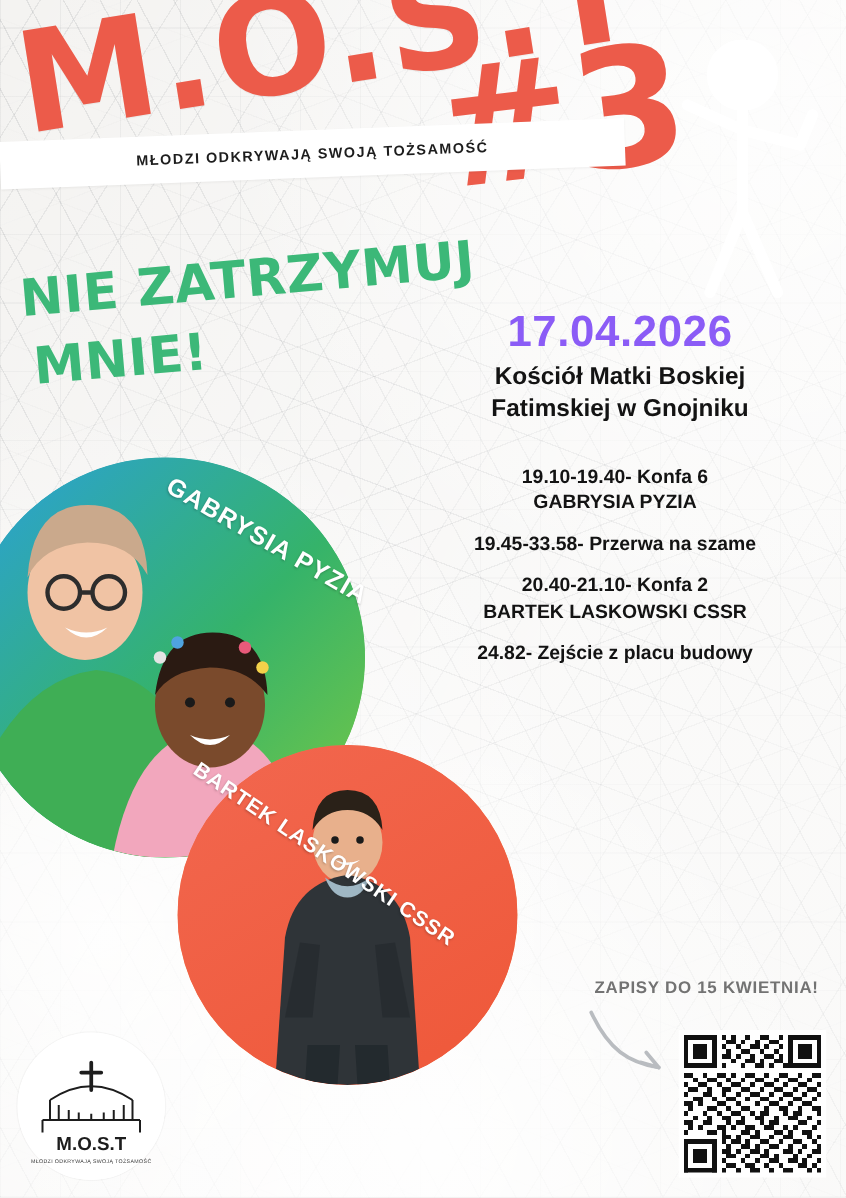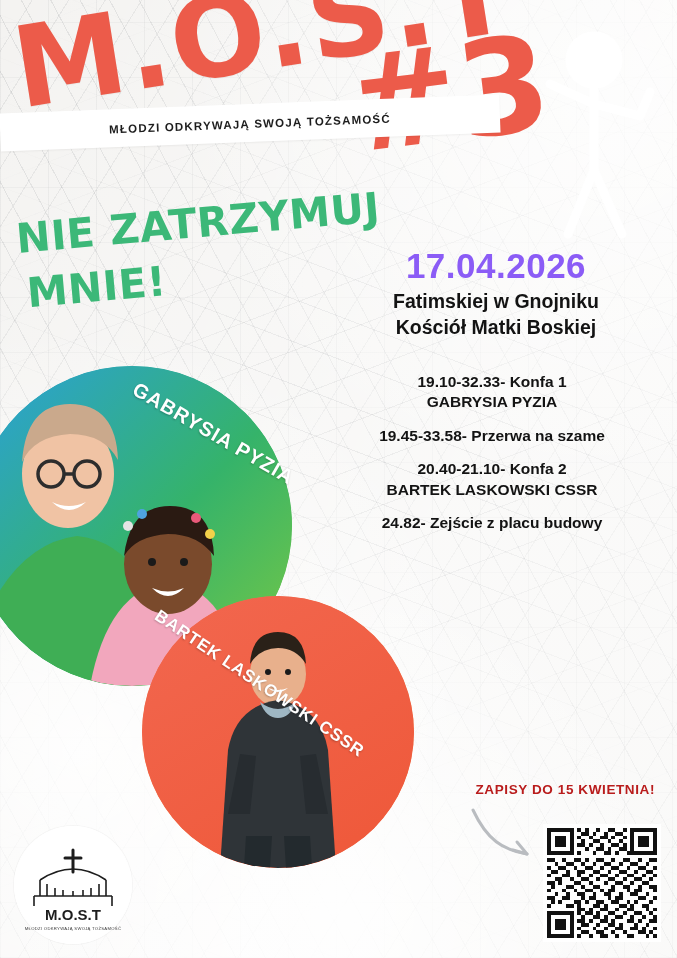--- a/index.html
+++ b/index.html
@@ -194,21 +194,21 @@
     text-shadow: 0 1px 2px rgba(0,0,0,0.25);
   }
 
   
   .signup {
     position: absolute;
     right: 22px; top: 782px;
     font-size: 13.5px;
     font-weight: 700;
     letter-spacing: 0.6px;
-    color: #b91c1c;
+    color: #737373;
   }
   .arrow {
     position: absolute;
     right: 136px; top: 806px;
     width: 72px; height: 58px;
   }
   .qr {
     position: absolute;
     right: 16px; top: 824px;
     width: 118px; height: 118px;
@@ -254,27 +254,27 @@
     </svg>
   </div>
 
   <div class="slogan">
     <span>NIE ZATRZYMUJ</span>
     <span class="l2">MNIE!</span>
   </div>
 
   <div class="date">17.04.2026</div>
   <div class="venue">
+    <div>Kościół Matki Boskiej</div>
     <div>Fatimskiej w Gnojniku</div>
-    <div>Kościół Matki Boskiej</div>
   </div>
 
   <div class="schedule">
     <div class="sched-item">
-      <span>19.10-32.33-  Konfa 1</span>
+      <span>19.10-19.40-  Konfa 6</span>
       <span class="sub">GABRYSIA PYZIA</span>
     </div>
     <div class="sched-item">
       <span>19.45-33.58- Przerwa na szame</span>
     </div>
     <div class="sched-item">
       <span>20.40-21.10- Konfa 2</span>
       <span class="sub">BARTEK LASKOWSKI CSSR</span>
     </div>
     <div class="sched-item">

